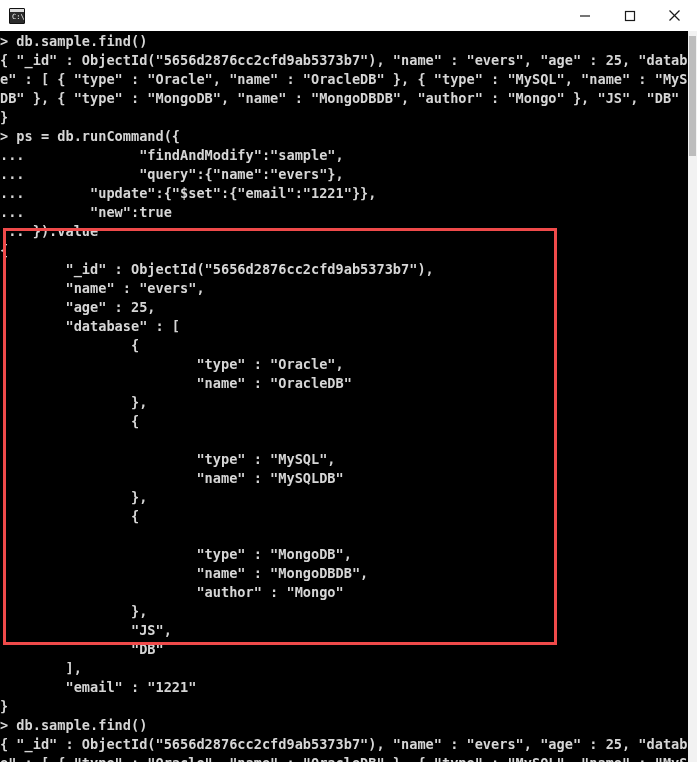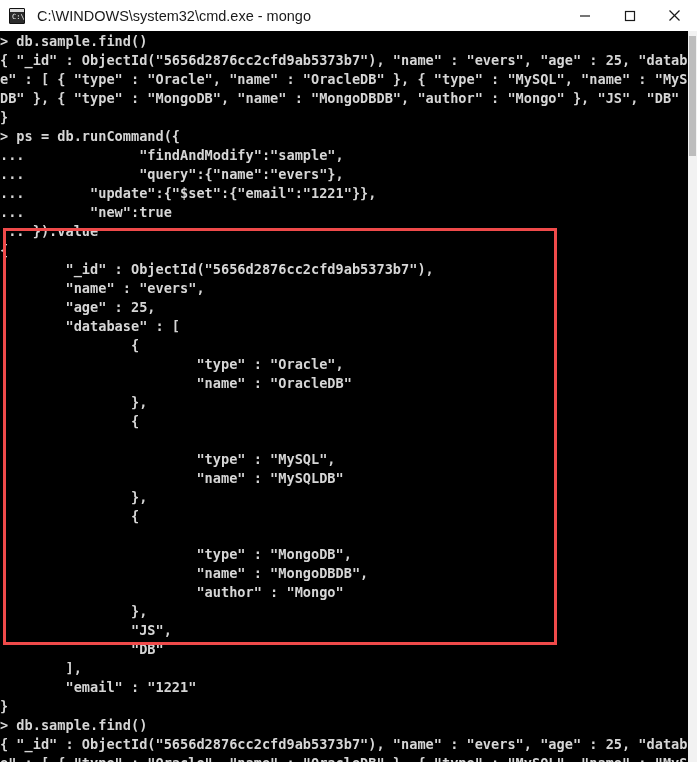--- a/index.html
+++ b/index.html
@@ -155,21 +155,20 @@
 <body>
 
 <div class="window">
 
   <div class="titlebar">
     <div class="title-left">
       <span class="app-icon">
         <span class="bar"></span>
         <span class="glyph">C:\</span>
       </span>
-      <span class="title-text">C:\WINDOWS\system32\cmd.exe - mongo</span>
     </div>
     <div class="win-controls">
       <button class="win-btn">
         <svg width="12" height="12" viewBox="0 0 12 12">
           <line x1="1" y1="6" x2="11" y2="6" stroke="#1a1a1a" stroke-width="1.2"></line>
         </svg>
       </button>
       <button class="win-btn">
         <svg width="12" height="12" viewBox="0 0 12 12">
           <rect x="1.5" y="1.5" width="9" height="9" fill="none" stroke="#1a1a1a" stroke-width="1.2"></rect>

